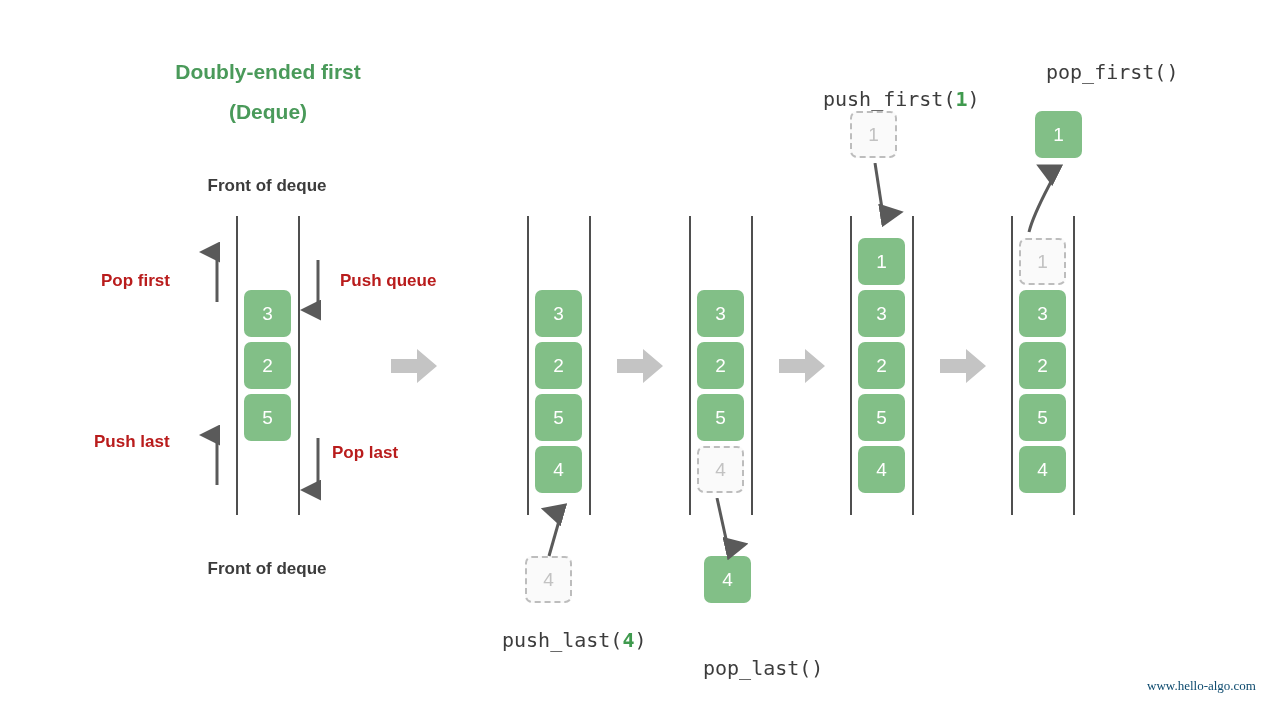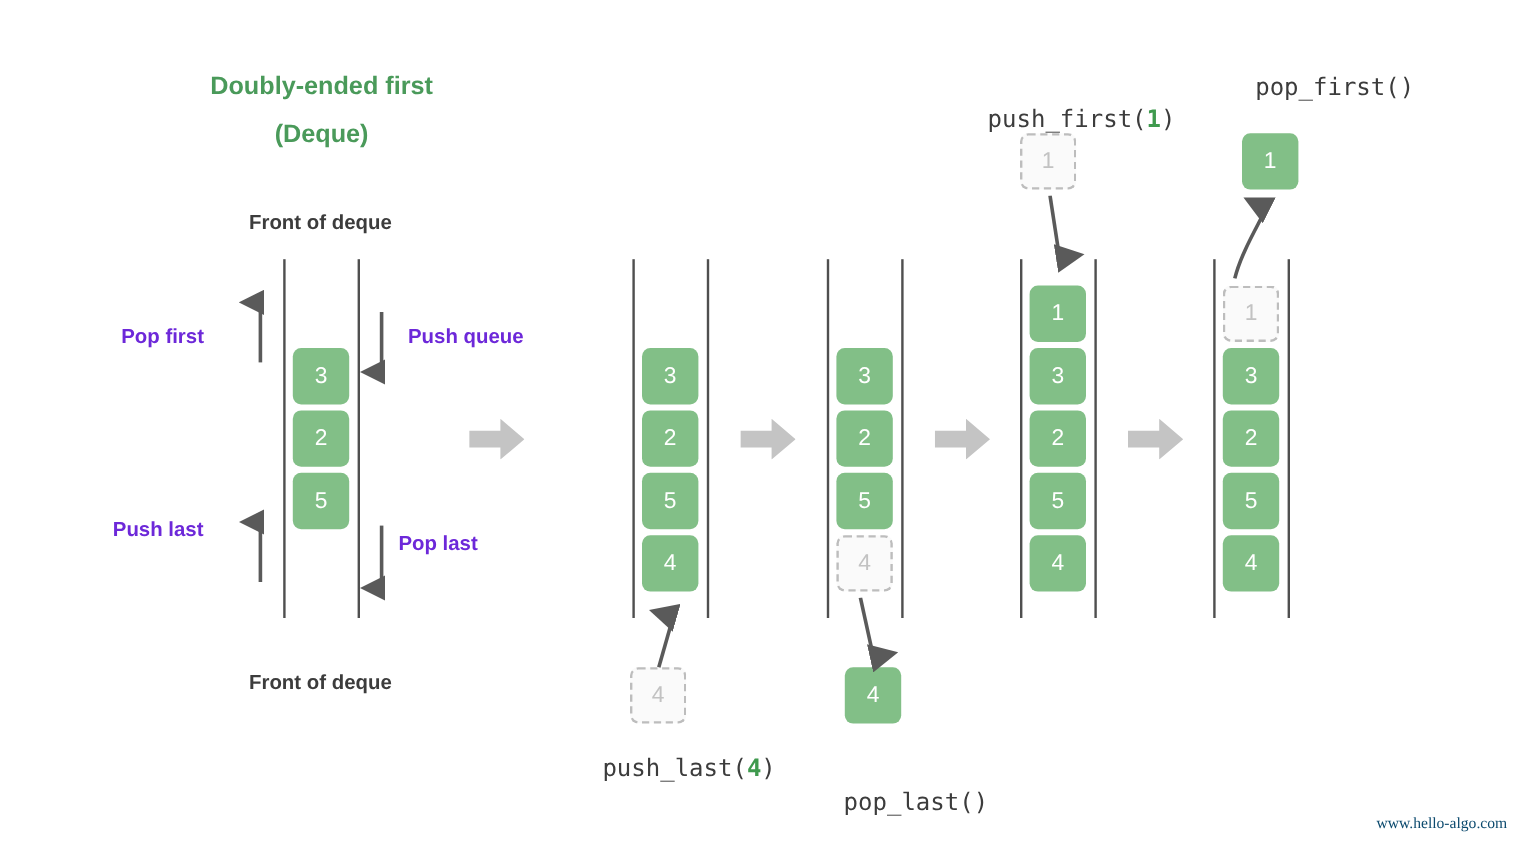--- a/index.html
+++ b/index.html
@@ -20,21 +20,21 @@
   #title-line2{top:100px;}
 
   .edge-label{
     font-weight:bold;font-size:17px;color:#3c3c3c;text-align:center;
     width:300px;left:117px;margin-top:11px;
   }
   #front-label{top:165px;}
   #rear-label{top:548px;}
 
   .side-label{
-    font-weight:bold;font-size:17px;color:#6d28d9;
+    font-weight:bold;font-size:17px;color:#b91c1c;
     white-space:nowrap;
   }
 
   
   .code-label{
     font-family:"DejaVu Sans Mono","Liberation Mono",monospace;
     font-size:20px;color:#3c3c3c;white-space:nowrap;letter-spacing:0px;
   }
   .code-label .arg{color:#3f9a4e;font-weight:bold;}
 

